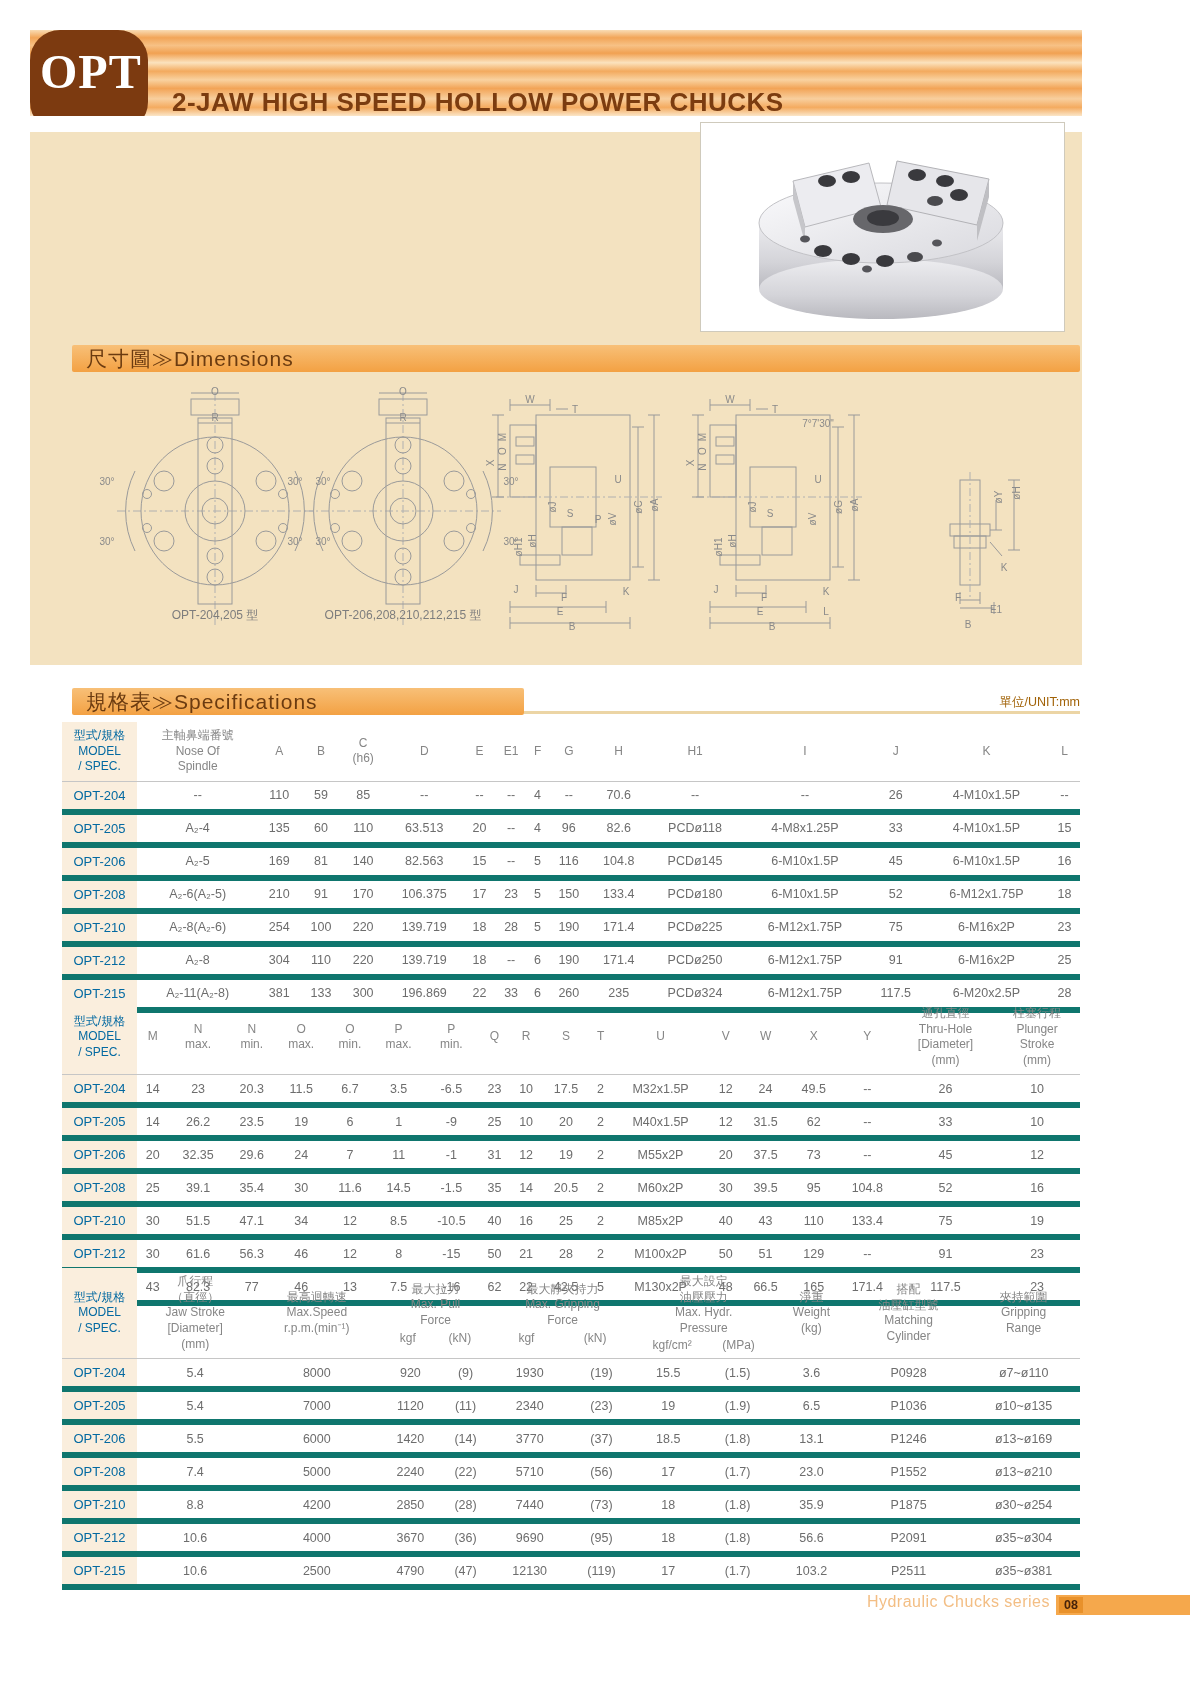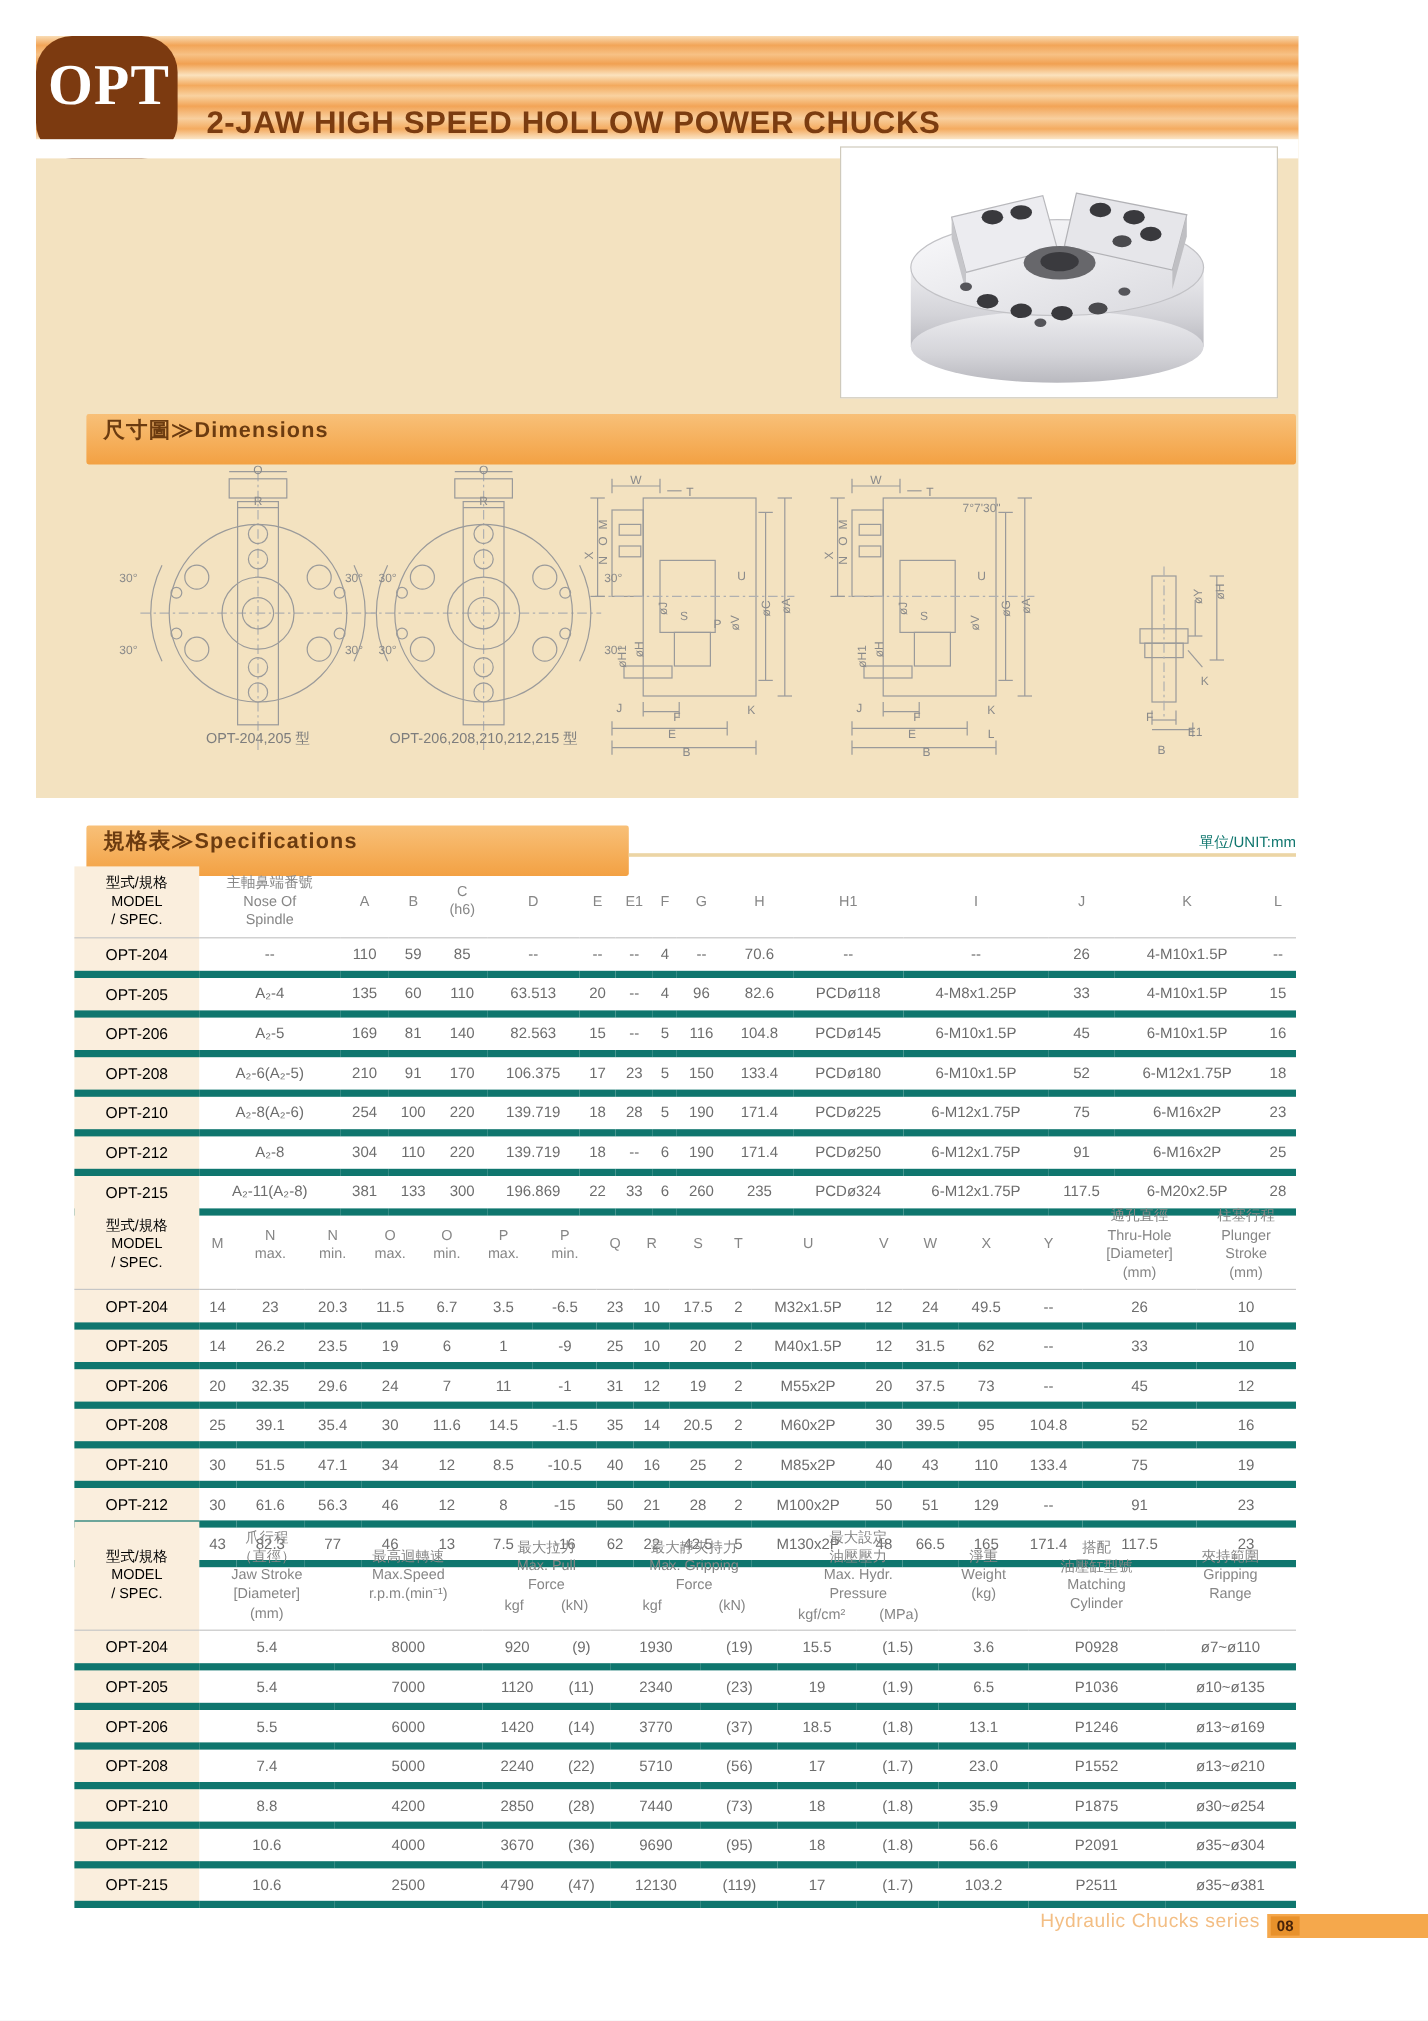--- a/index.html
+++ b/index.html
@@ -11,44 +11,44 @@
   .banner { position:absolute; left:30px; top:30px; width:1052px; height:86px;
     background:linear-gradient(180deg,#f9dcb4 0%,#f2a558 9%,#f7c185 18%,#f1a152 27%,#fbe2bd 38%,#f3aa5e 48%,#f9d2a0 58%,#f2a457 68%,#f8cf9e 80%,#f4ab60 90%,#fbe6c8 100%); }
   .brand-box { position:absolute; left:0; top:0; width:118px; height:102px; background:#7c3a10;border-radius:30px; }
   .brand { position:absolute; left:10px; top:14px; color:#ffffff; font-size:48px; font-weight:bold; letter-spacing:1px; font-family:"Liberation Serif", serif; }
   .banner-title { position:absolute; left:142px; top:57px; font-size:26px; font-weight:bold; color:#7b3c10; letter-spacing:0.5px; }
   .white-strip { position:absolute; left:30px; top:116px; width:1052px; height:16px; background:#ffffff; }
   .subtitle { position:absolute; left:75px; top:138px; font-size:31px; font-weight:bold; color:#936028; letter-spacing:3px; }
 
   .photo-box { position:absolute; left:700px; top:122px; width:365px; height:210px; background:#ffffff; border:1px solid #cfcabc; z-index:3; }
 
-  .section-bar { position:absolute; height:42px; background:linear-gradient(180deg,#f8c078,#f3a143); border-radius:2px;
-    font-size:18px; font-weight:bold; color:#6b3b10; line-height:27px; padding-left:14px; letter-spacing:1px; }
+  .section-bar { position:absolute; height:27px; background:linear-gradient(180deg,#f8c078,#f3a143); border-radius:2px;
+    font-size:21px; font-weight:normal; color:#6b3b10; line-height:27px; padding-left:14px; letter-spacing:1px; }
   .dim-bar { left:72px; top:345px; width:1008px; }
   .spec-bar { left:72px; top:688px; width:452px; }
-  .unit-note { position:absolute; left:930px; top:694px; width:150px; text-align:right; font-size:12.5px; color:#0f766e; }
+  .unit-note { position:absolute; left:930px; top:694px; width:150px; text-align:right; font-size:12.5px; color:#a16207; }
   .spec-underline { position:absolute; left:524px; top:711px; width:556px; height:3px; background:#ecd5a5; }
 
   #dim-svg { position:absolute; left:70px; top:385px; width:1010px; height:280px; }
   #dim-svg .ln, #dim-svg .ln * { fill:none; stroke:#9a9a9a; stroke-width:1; }
   #dim-svg .cl { stroke:#b0b0b0; stroke-dasharray:8 3 2 3; }
   #dim-svg text { font-family:"Liberation Sans", sans-serif; }
   #dim-svg text.dl { font-size:10px; fill:#8a8a8a; text-anchor:middle; }
   #dim-svg text.cap { font-size:12px; fill:#7d7d7d; text-anchor:middle; }
 
   .tblwrap { position:absolute; left:62px; width:1018px; }
   .tbl1 { top:722px; } .tbl2 { top:1000px; } .tbl3 { top:1268px; }
   table { border-collapse:collapse; width:100%; }
   th, td { text-align:center; vertical-align:middle; }
   thead th { font-size:12px; font-weight:normal; color:#868686; padding:6px 3px; border-bottom:1px solid #c6c6c6; }
   thead .hl { white-space:pre-line; line-height:1.3; }
   thead .units { display:flex; justify-content:space-around; margin-top:2px; }
   tbody td { font-size:12.5px; color:#6d6d6d; padding:6px 3px; white-space:nowrap; }
   tbody tr { border-bottom:6px solid #0f766e; }
-  .model-col { background:#faeedd; width:104px; color:#000000; }
+  .model-col { background:#faeedd; width:75px; color:#0369a1; }
   tbody td.model-col { font-size:13px; }
 
   .footer-text { position:absolute; left:740px; top:1593px; width:310px; text-align:right; font-size:16px; color:#f3be84; letter-spacing:0.5px; }
   .footer-bar { position:absolute; left:1056px; top:1595px; width:134px; height:20px; background:#f5a84c; }
   .page-no { position:absolute; left:3px; top:2px; background:#e8912b; color:#47230a; font-size:12.5px; font-weight:bold; padding:0 5px; line-height:16px; }
 </style>
 </head>
 <body>
 
 <div class="page">

